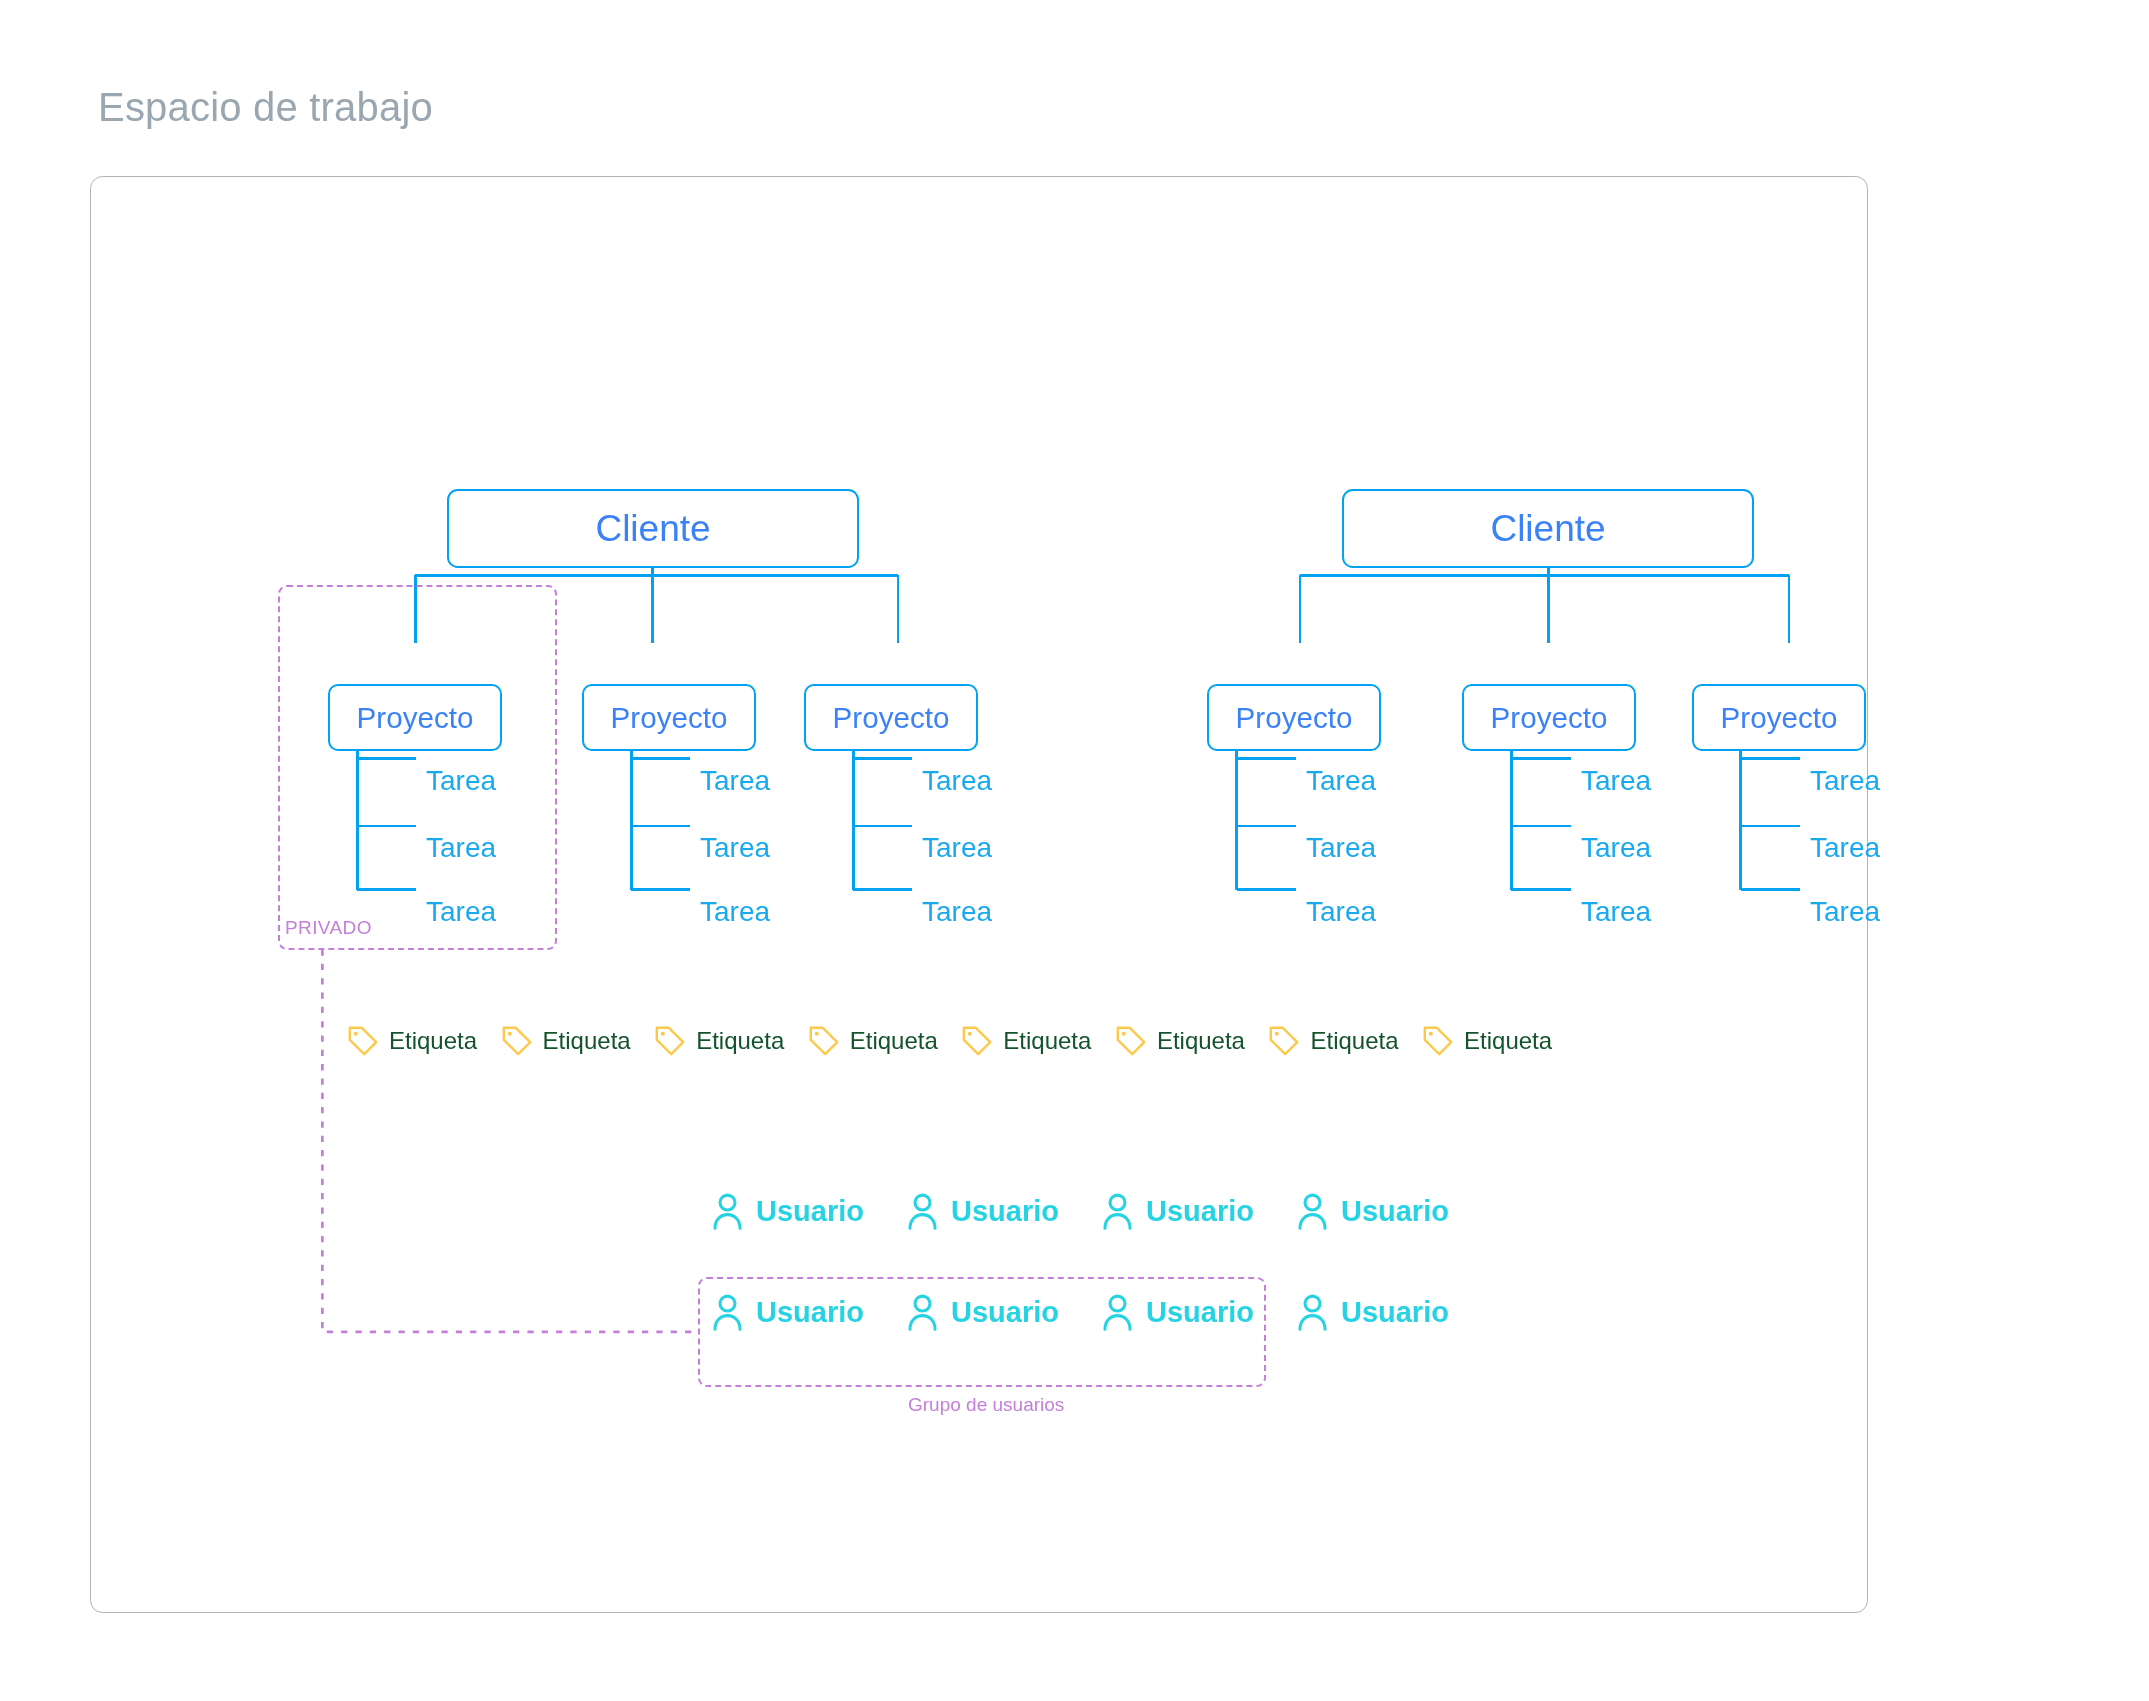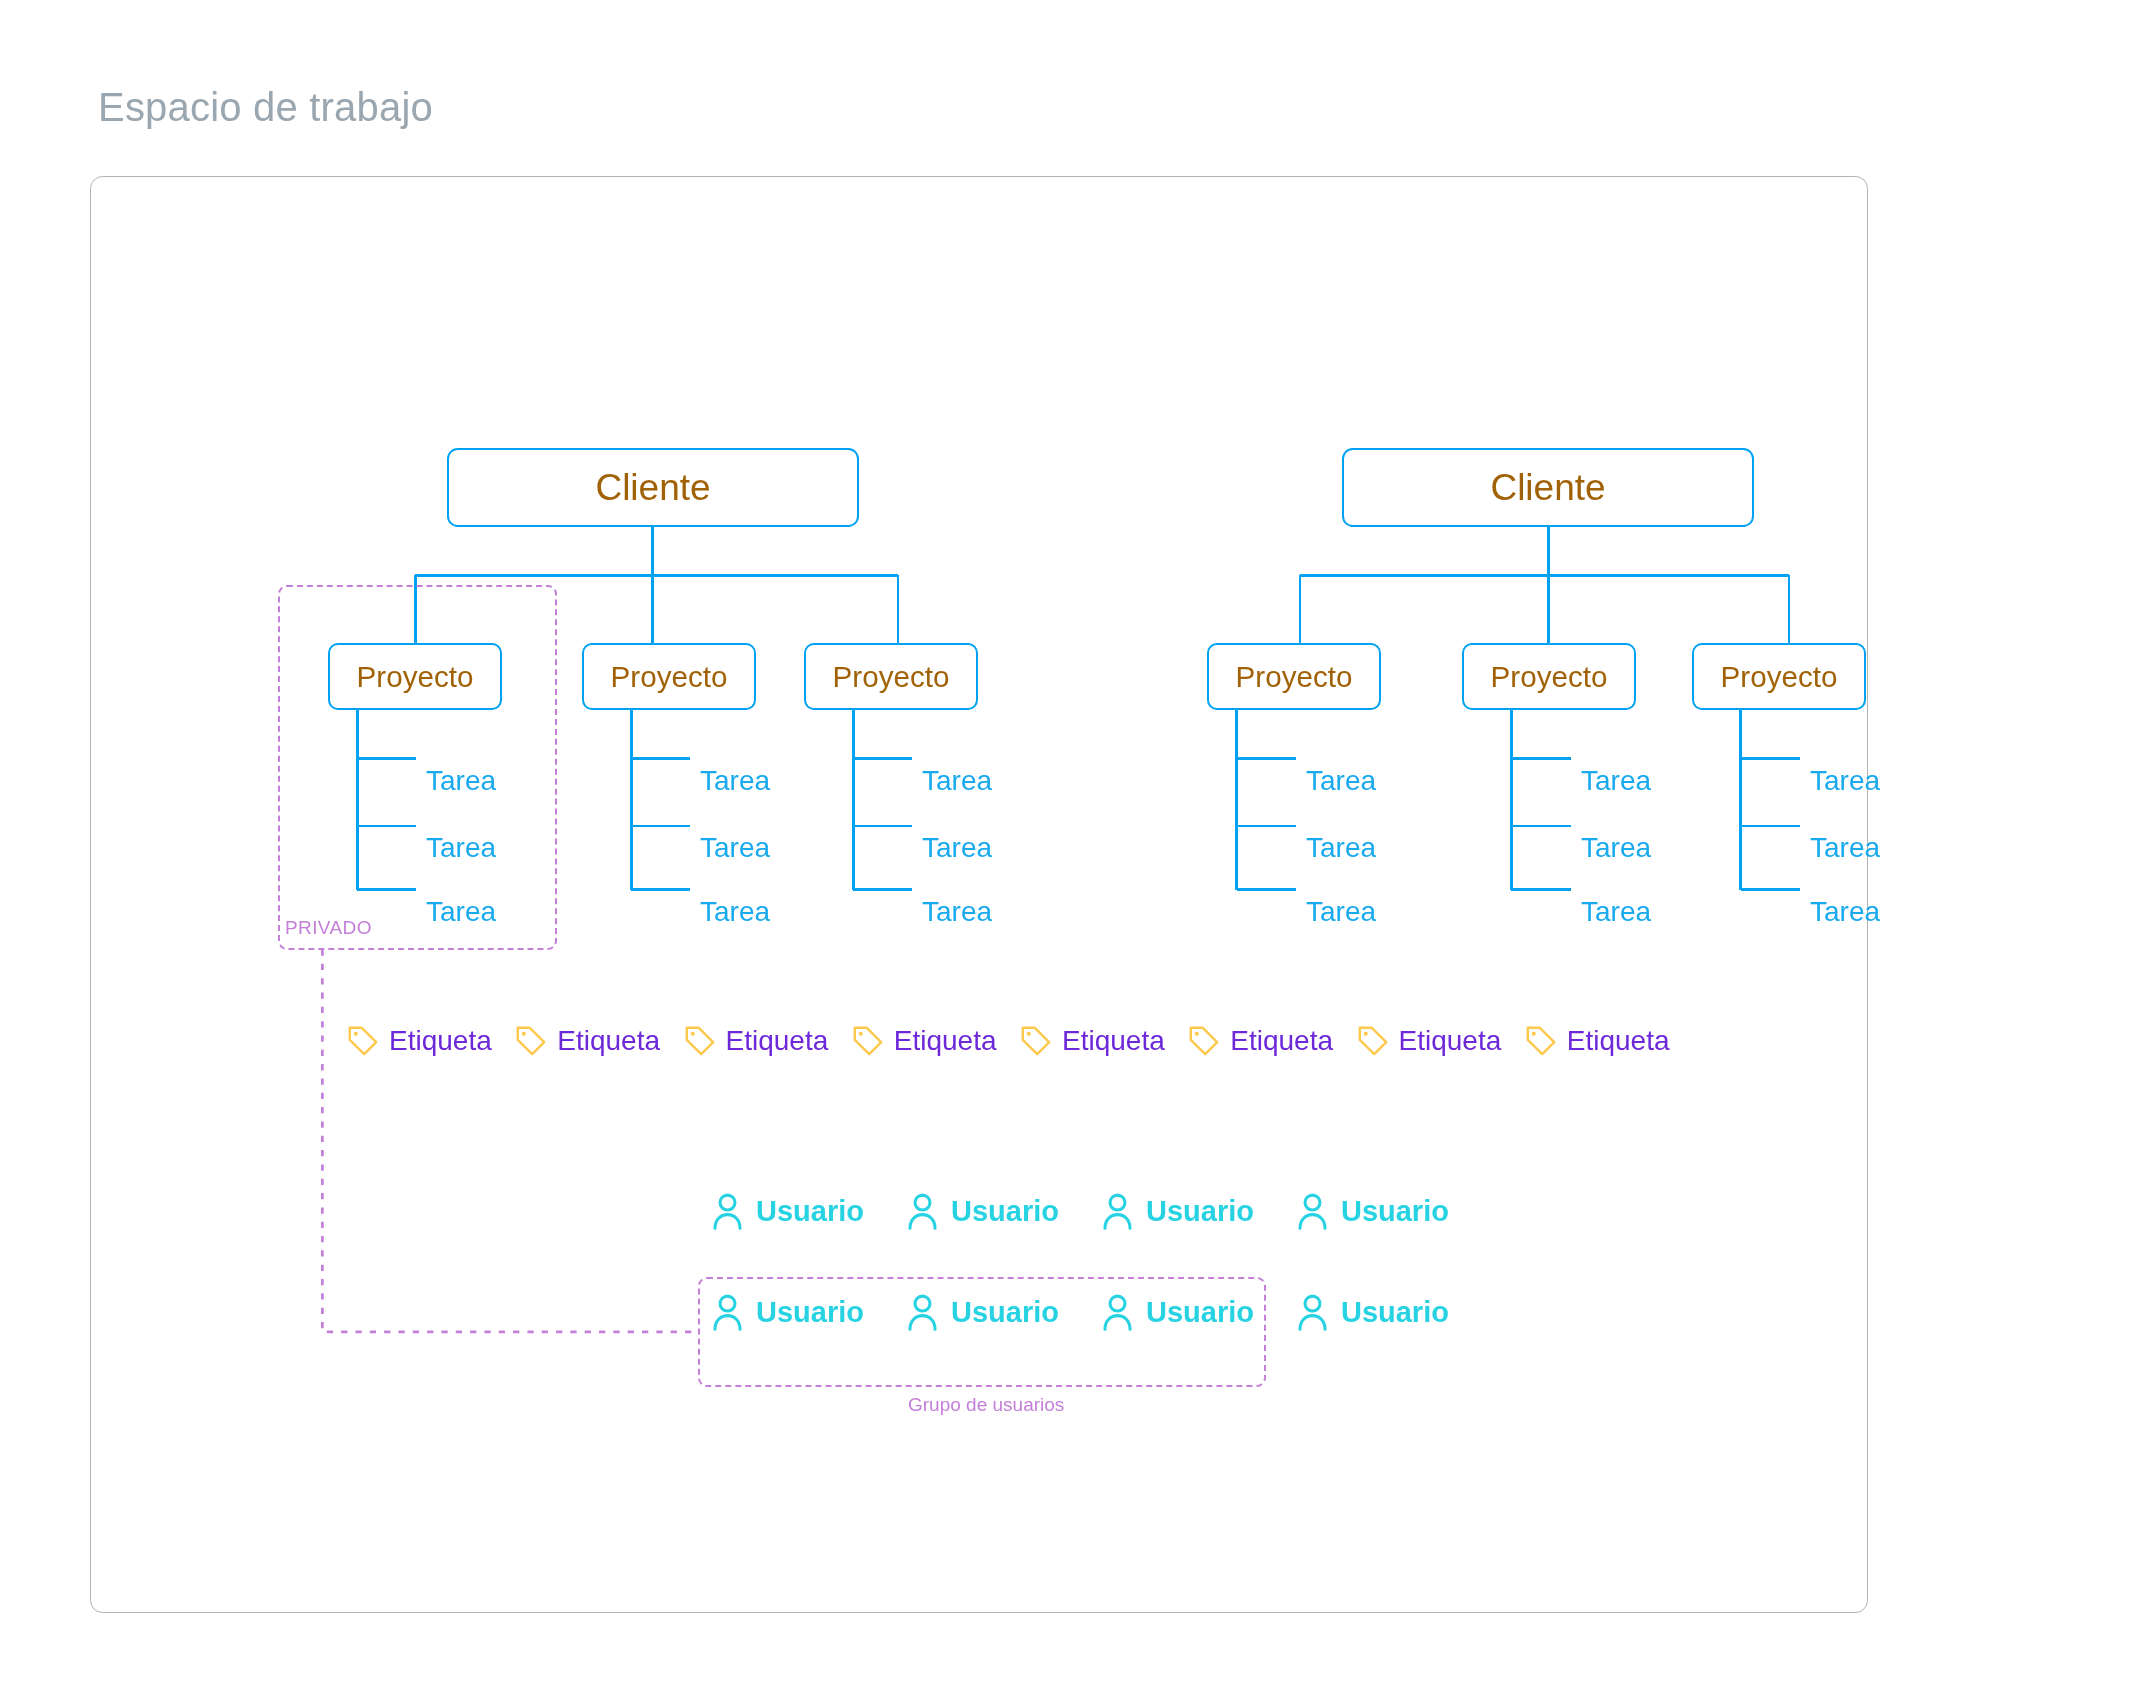--- a/index.html
+++ b/index.html
@@ -48,23 +48,24 @@
 
   
   .node-box {
     position: absolute;
     border: 2.7px solid #01A2F1;
     border-radius: 10.7px;
     background: #ffffff;
     display: flex;
     align-items: center;
     justify-content: center;
-    color: #a16207;
+    color: #3b82f6;
     box-sizing: border-box;
     white-space: nowrap;
+    margin-top: 41px;
   }
   .client-box {
     width: 412px;
     height: 79px;
     font-size: 37px;
   }
   .project-box {
     width: 174px;
     height: 67px;
     font-size: 29.6px;
@@ -111,22 +112,22 @@
     align-items: center;
     gap: 21.5px;
   }
   .tag-item {
     display: flex;
     align-items: center;
     gap: 8px;
     white-space: nowrap;
   }
   .tag-item .tag-text {
-    font-size: 28px;
-    color: #6d28d9;
+    font-size: 24px;
+    color: #14532d;
   }
   .tag-icon svg { display: block; }
 
   
   .user-row {
     position: absolute;
     display: flex;
     align-items: flex-start;
     font-weight: bold;
   }

